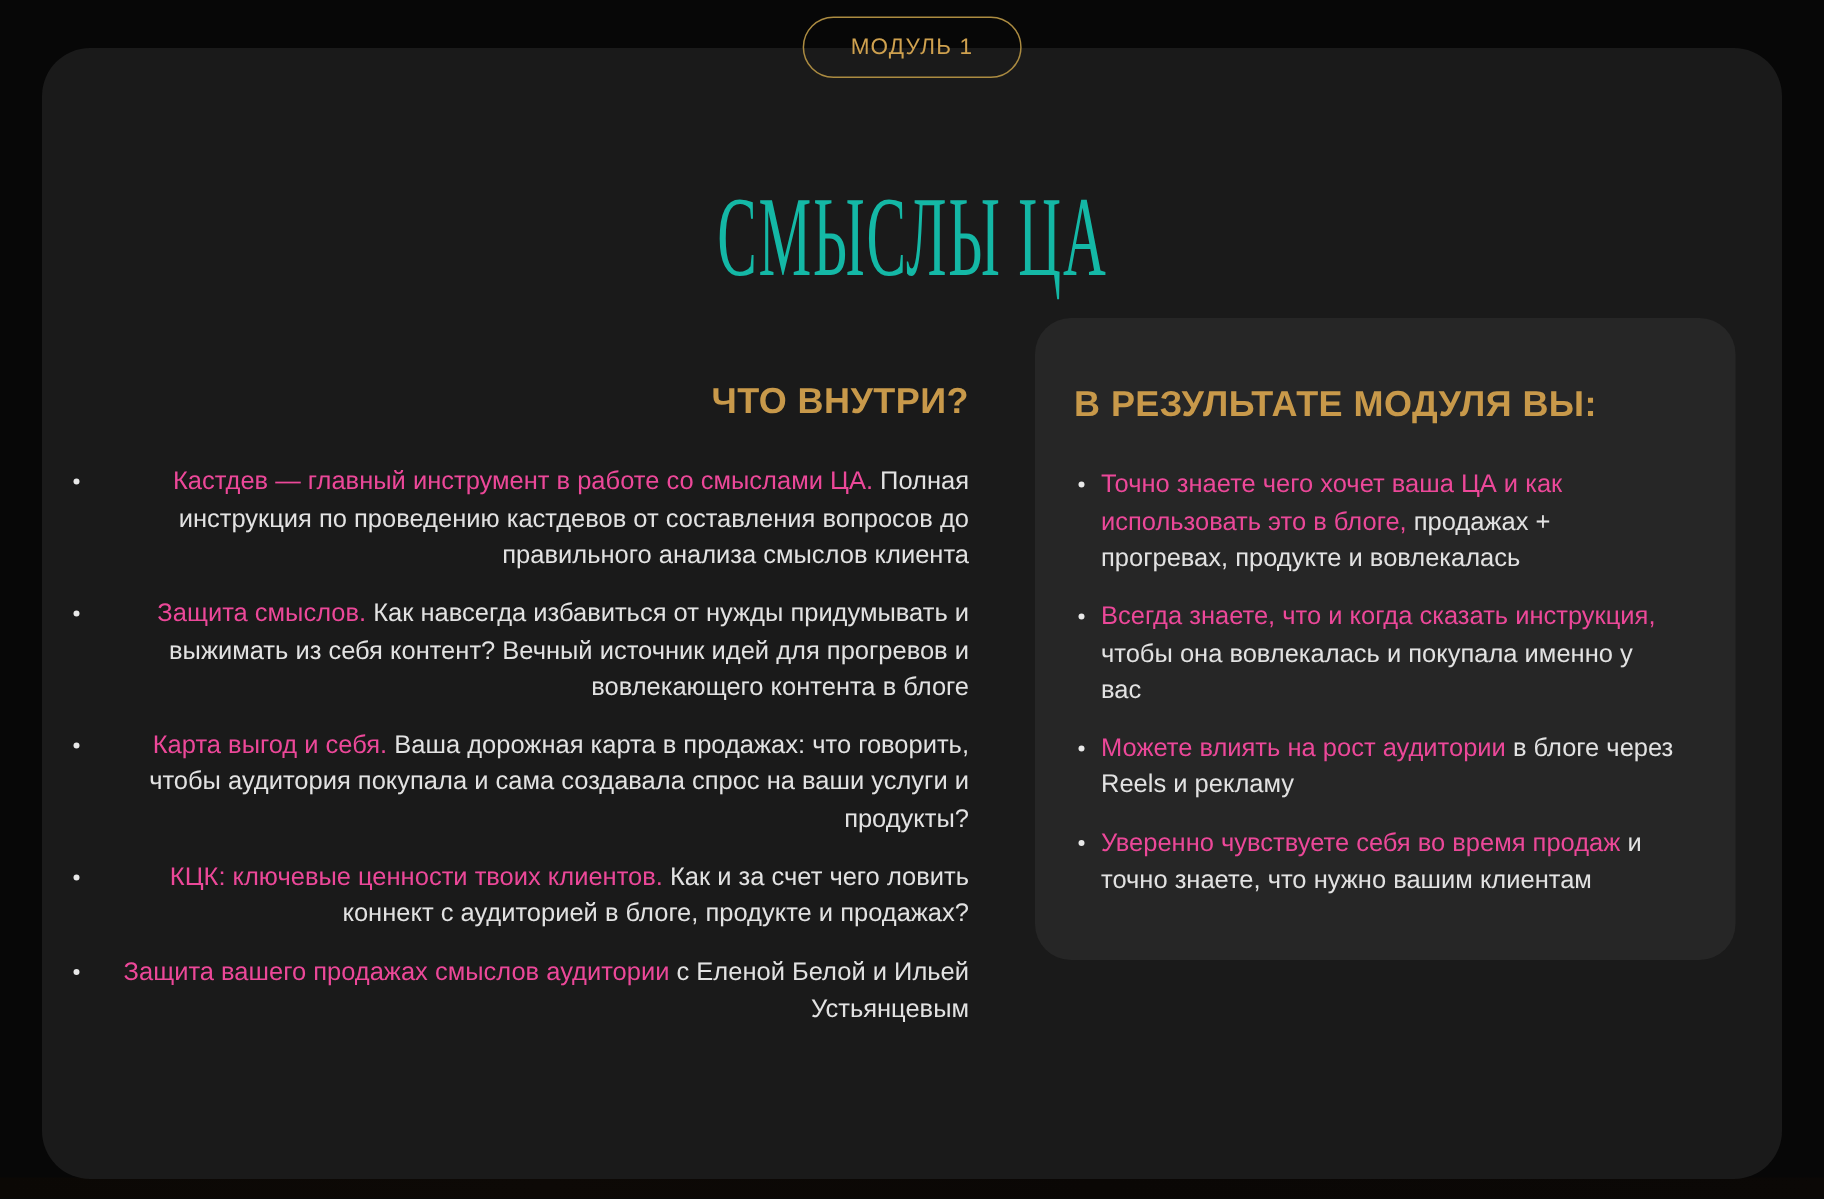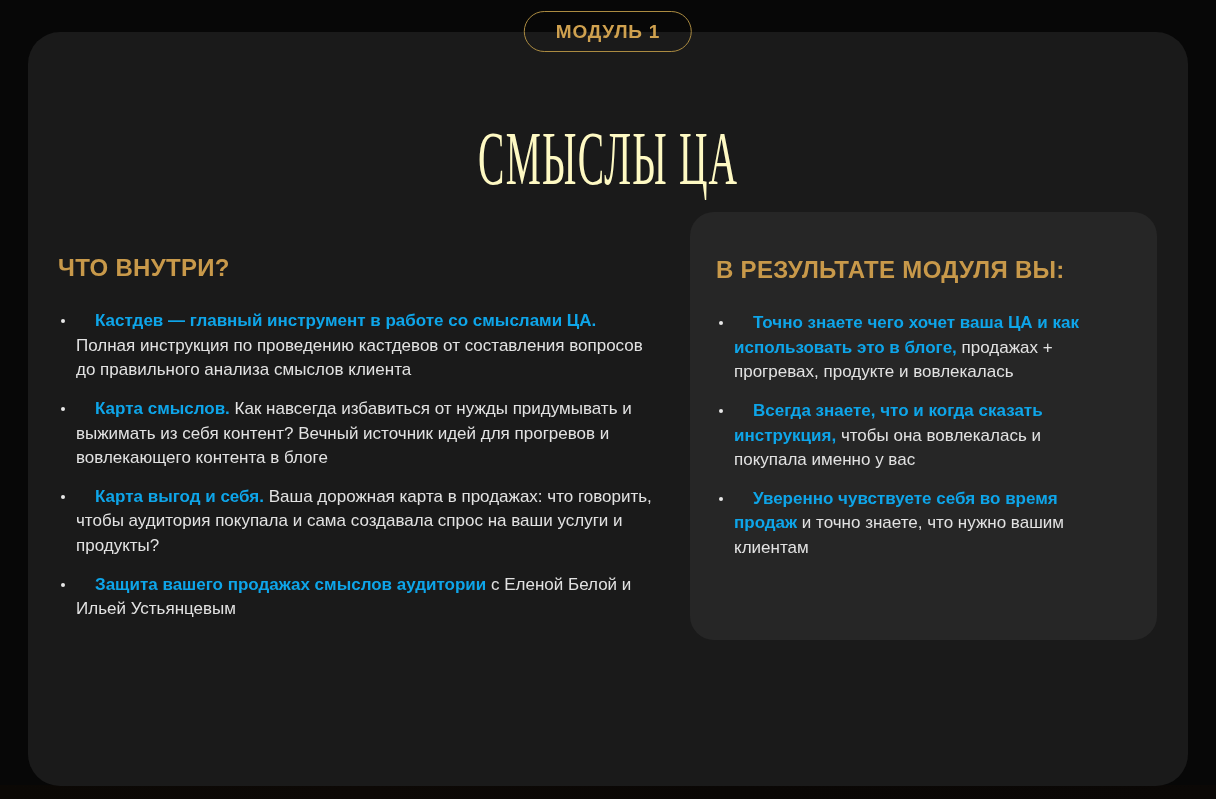--- a/index.html
+++ b/index.html
@@ -39,57 +39,57 @@
     transform: translateX(-50%);
     height: 41px;
     padding: 12px 31px;
     display: flex;
     align-items: center;
     justify-content: center;
     border: 1.5px solid #ab8b41;
     border-radius: 999px;
     background: transparent;
     color: #cfa14f;
-    font-size: 19px;
+    font-size: 15px;
     letter-spacing: 0.8px;
     z-index: 5;
     box-sizing: border-box;
-    font-weight: bold;
   }
   .module-title {
     position: absolute;
     top: 88px;
     left: 0;
     width: 100%;
     text-align: center;
     font-family: "Liberation Serif", "DejaVu Serif", serif;
     font-weight: 400;
     font-size: 76px;
     line-height: 1;
-    color: #fef9c3;
+    color: #14b8a6;
     white-space: nowrap;
   }
   .module-title .condense {
     display: inline-block;
     transform: scaleX(0.52);
     transform-origin: center;
     letter-spacing: 0.03em;
   }
   .section-heading {
     margin: 0 0 27px 0;
     font-size: 24px;
     font-weight: 700;
     color: #c8994a;
     letter-spacing: 0.3px;
   }
   .left-column {
     position: absolute;
-    left: 30px;
+    left: 18px;
     top: 222px;
     width: 600px;
+    text-align: right;
   }
   .results-card {
     position: absolute;
     left: 662px;
     top: 180px;
     width: 467px;
     height: 428px;
     background: #262626;
     border-radius: 24px;
     padding: 44px 40px 0 26px;
@@ -116,23 +116,22 @@
     background: #e8e8e8;
   }
   .bullet-text {
     margin: 0;
     font-size: 17px;
     line-height: 1.45;
     color: #e2e2e2;
     font-weight: 400;
   }
   .bullet-text b {
-    font-weight: 700;
-    color: #0ea5e9;
-    margin-left: 19px;
+    font-weight: 400;
+    color: #ec4899;
   }
 </style>
 </head>
 <body>
 
 <div class="page">
 
   <div class="bottom-strip"></div>
 
   <div class="main-card">
@@ -143,25 +142,29 @@
 
     <div class="left-column">
       <h2 class="section-heading">ЧТО ВНУТРИ?</h2>
       <ul class="bullet-list">
         <li>
           <span class="bullet-dot"></span>
           <p class="bullet-text"><b>Кастдев — главный инструмент в работе со смыслами ЦА.</b><span> Полная инструкция по проведению кастдевов от составления вопросов до правильного анализа смыслов клиента</span></p>
         </li>
         <li>
           <span class="bullet-dot"></span>
-          <p class="bullet-text"><b>Карта смыслов.</b><span> Как навсегда избавиться от нужды придумывать и выжимать из себя контент? Вечный источник идей для прогревов и вовлекающего контента в блоге</span></p>
+          <p class="bullet-text"><b>Защита смыслов.</b><span> Как навсегда избавиться от нужды придумывать и выжимать из себя контент? Вечный источник идей для прогревов и вовлекающего контента в блоге</span></p>
         </li>
         <li>
           <span class="bullet-dot"></span>
           <p class="bullet-text"><b>Карта выгод и себя.</b><span> Ваша дорожная карта в продажах: что говорить, чтобы аудитория покупала и сама создавала спрос на ваши услуги и продукты?</span></p>
+        </li>
+        <li>
+          <span class="bullet-dot"></span>
+          <p class="bullet-text"><b>КЦК: ключевые ценности твоих клиентов.</b><span> Как и за счет чего ловить коннект с аудиторией в блоге, продукте и продажах?</span></p>
         </li>
         <li>
           <span class="bullet-dot"></span>
           <p class="bullet-text"><b>Защита вашего продажах смыслов аудитории</b><span> с Еленой Белой и Ильей Устьянцевым</span></p>
         </li>
       </ul>
     </div>
 
     <div class="results-card">
       <h2 class="section-heading">В РЕЗУЛЬТАТЕ МОДУЛЯ ВЫ:</h2>
@@ -169,20 +172,24 @@
         <li>
           <span class="bullet-dot"></span>
           <p class="bullet-text"><b>Точно знаете чего хочет ваша ЦА и как использовать это в блоге,</b><span> продажах + прогревах, продукте и вовлекалась</span></p>
         </li>
         <li>
           <span class="bullet-dot"></span>
           <p class="bullet-text"><b>Всегда знаете, что и когда сказать инструкция,</b><span> чтобы она вовлекалась и покупала именно у вас</span></p>
         </li>
         <li>
           <span class="bullet-dot"></span>
+          <p class="bullet-text"><b>Можете влиять на рост аудитории</b><span> в блоге через Reels и рекламу</span></p>
+        </li>
+        <li>
+          <span class="bullet-dot"></span>
           <p class="bullet-text"><b>Уверенно чувствуете себя во время продаж</b><span> и точно знаете, что нужно вашим клиентам</span></p>
         </li>
       </ul>
     </div>
 
   </div>
 
   <div class="module-badge">
     <span>МОДУЛЬ 1</span>
   </div>

